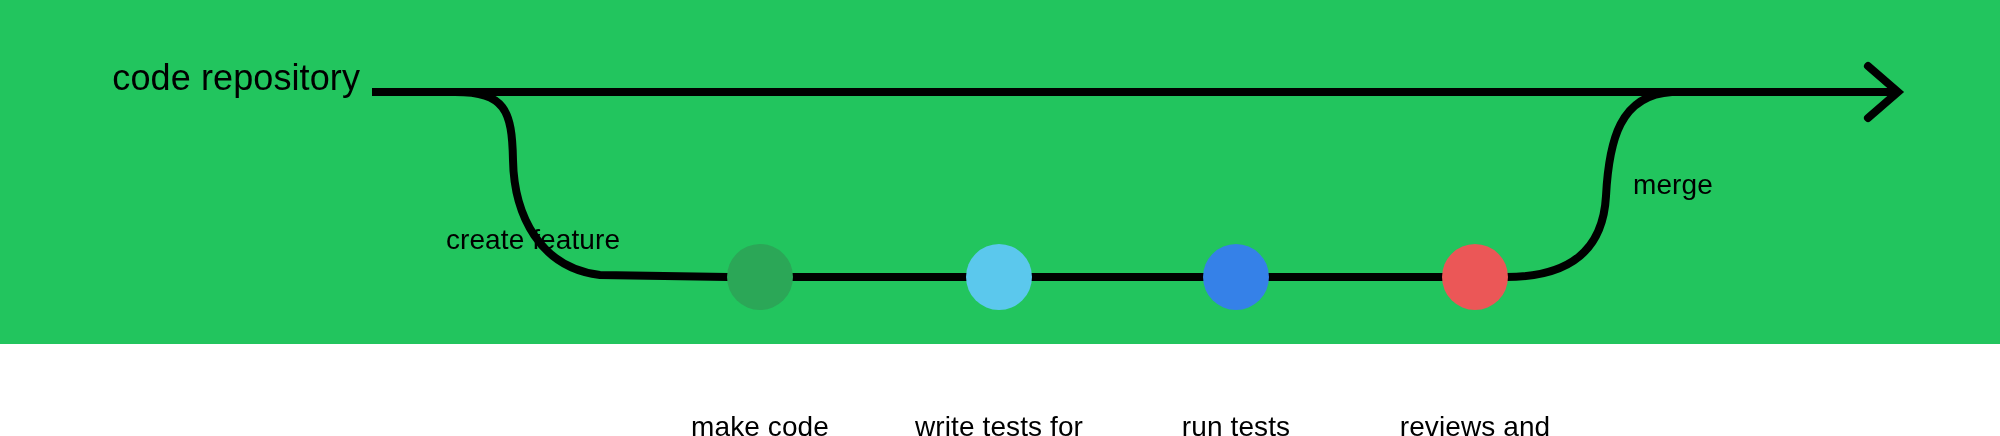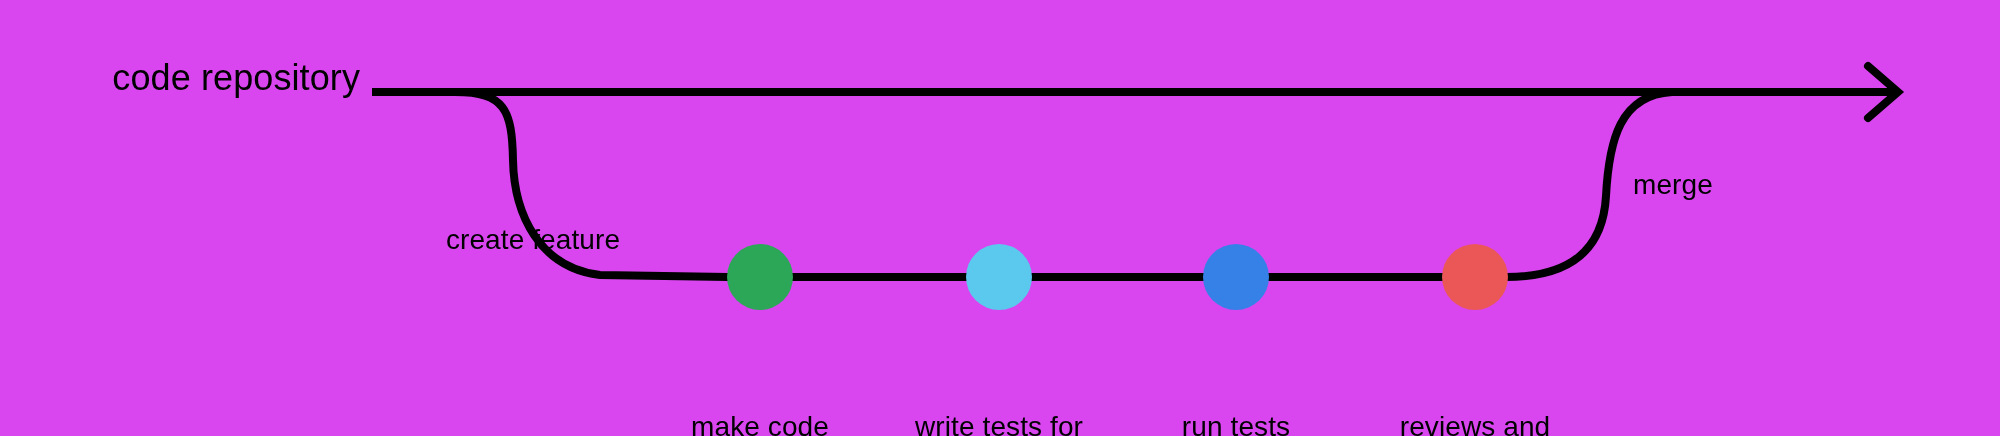--- a/index.html
+++ b/index.html
@@ -10,22 +10,22 @@
   body {
     width: 2000px;
     height: 436px;
     overflow: hidden;
     font-family: "Liberation Sans", sans-serif;
     color: #000000;
   }
   #diagram-root {
     position: relative;
     width: 2000px;
-    height: 436px;
-    background: #d946ef;
+    height: 344px;
+    background: #22c55e;
   }
   #flow-svg {
     position: absolute;
     left: 0;
     top: 0;
     width: 2000px;
     height: 436px;
     display: block;
   }
   .lbl {

